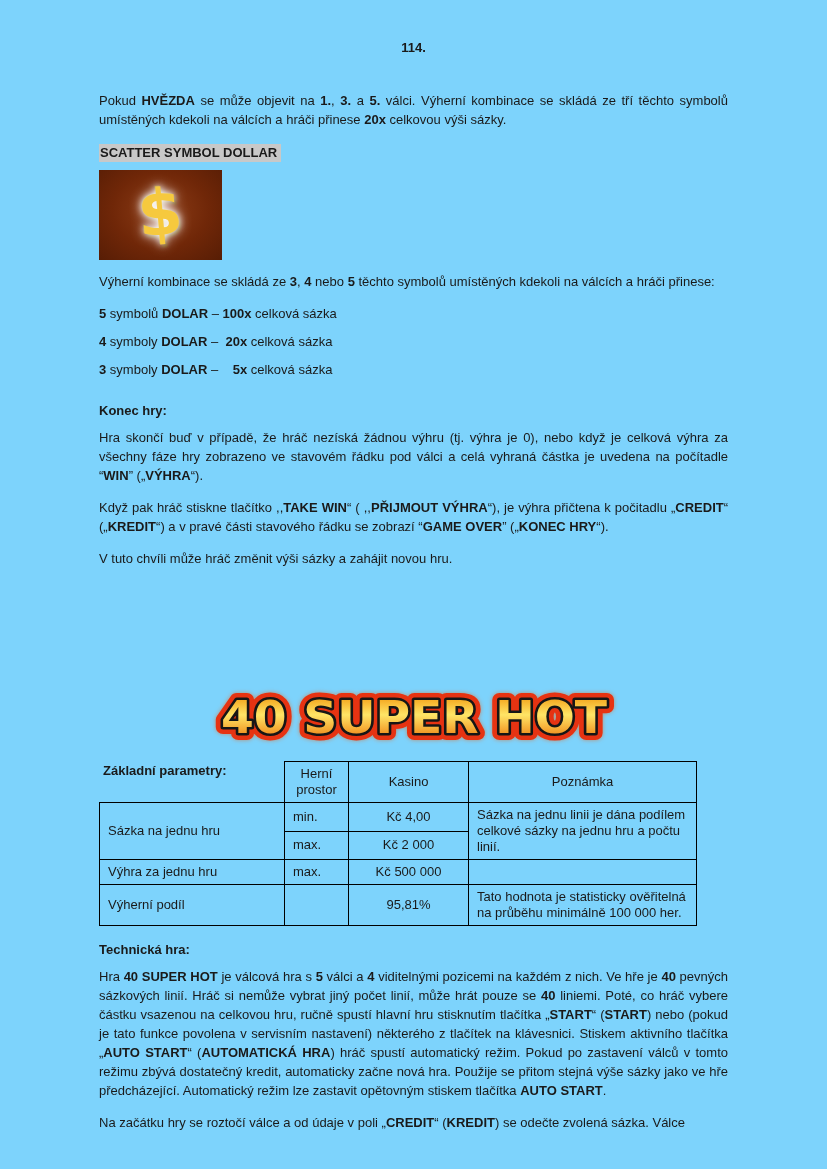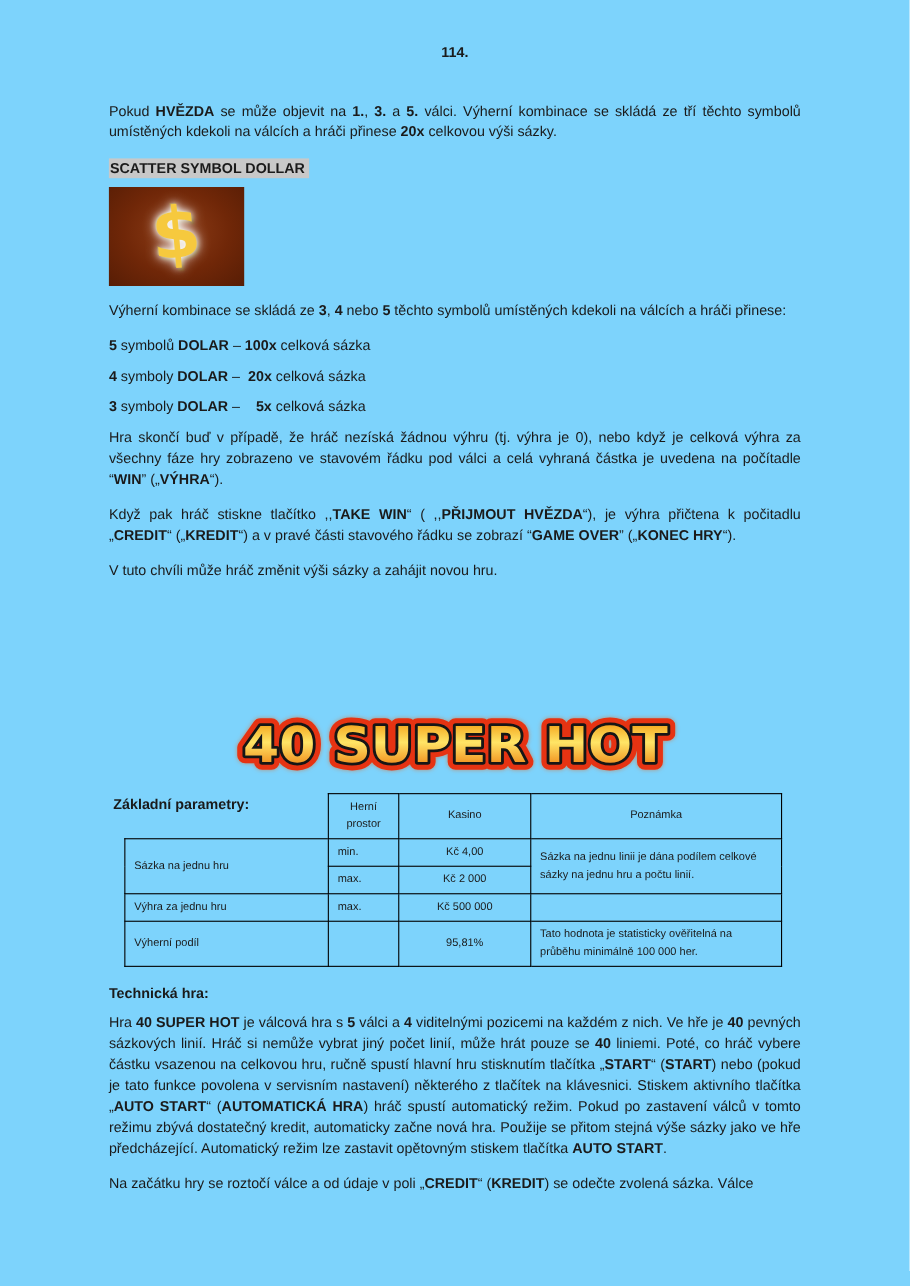--- a/index.html
+++ b/index.html
@@ -80,25 +80,25 @@
   .params-section { position: relative; margin-top: 10px; }
   .params-heading {
     position: absolute;
     top: 0;
     left: 4px;
     font-weight: bold;
     line-height: 19px;
   }
   table.params-table {
     border-collapse: collapse;
-    margin-left: 14px;
+    margin-left: 0;
     margin-top: 4px;
     table-layout: fixed;
     width: 597px;
-    font-size: 10px;
+    font-size: 13px;
     line-height: 16px;
     padding-left: 40px;
   }
   table.params-table td, table.params-table th {
     border: 1px solid #000;
     padding: 4px 8px;
     vertical-align: middle;
     font-weight: normal;
     overflow: hidden;
   }
@@ -127,22 +127,23 @@
   <div class="dollar-box">
     <span class="dollar-glyph">$</span>
   </div>
 
   <p class="body-text"><span>Výherní kombinace se skládá ze </span><b>3</b><span>, </span><b>4</b><span> nebo </span><b>5</b><span> těchto symbolů umístěných kdekoli na válcích a hráči přinese:</span></p>
 
   <p class="combo-line" style="margin-top:4px;"><b>5</b><span> symbolů </span><b>DOLAR</b><span> – </span><b>100x</b><span> celková sázka</span></p>
   <p class="combo-line"><b>4</b><span> symboly </span><b>DOLAR</b><span> – &nbsp;</span><b>20x</b><span> celková sázka</span></p>
   <p class="combo-line"><b>3</b><span> symboly </span><b>DOLAR</b><span> – &nbsp;&nbsp;&nbsp;</span><b>5x</b><span> celková sázka</span></p>
 
+  <div class="section-heading">Konec hry:</div>
   <p class="body-text"><span>Hra skončí buď v případě, že hráč nezíská žádnou výhru (tj. výhra je 0), nebo když je celková výhra za všechny fáze hry zobrazeno ve stavovém řádku pod válci a celá vyhraná částka je uvedena na počítadle “</span><b>WIN</b><span>” („</span><b>VÝHRA</b><span>“).</span></p>
-  <p class="body-text"><span>Když pak hráč stiskne tlačítko ,,</span><b>TAKE WIN</b><span>“ ( ,,</span><b>PŘIJMOUT HVĚZDA</b><span>“), je výhra přičtena k počitadlu „</span><b>CREDIT</b><span>“ („</span><b>KREDIT</b><span>“) a v pravé části stavového řádku se zobrazí “</span><b>GAME OVER</b><span>” („</span><b>KONEC HRY</b><span>“).</span></p>
+  <p class="body-text"><span>Když pak hráč stiskne tlačítko ,,</span><b>TAKE WIN</b><span>“ ( ,,</span><b>PŘIJMOUT VÝHRA</b><span>“), je výhra přičtena k počitadlu „</span><b>CREDIT</b><span>“ („</span><b>KREDIT</b><span>“) a v pravé části stavového řádku se zobrazí “</span><b>GAME OVER</b><span>” („</span><b>KONEC HRY</b><span>“).</span></p>
   <p class="body-text"><span>V tuto chvíli může hráč změnit výši sázky a zahájit novou hru.</span></p>
 
   <div class="logo-wrap">
     <svg class="logo-svg" width="400" height="62" viewBox="0 0 400 62" xmlns="http://www.w3.org/2000/svg">
       <defs>
         <linearGradient id="goldGrad" x1="0" y1="0" x2="0" y2="1">
           <stop offset="0%" stop-color="#ef8c00"></stop>
           <stop offset="45%" stop-color="#ffe566"></stop>
           <stop offset="100%" stop-color="#ea6c00"></stop>
         </linearGradient>

